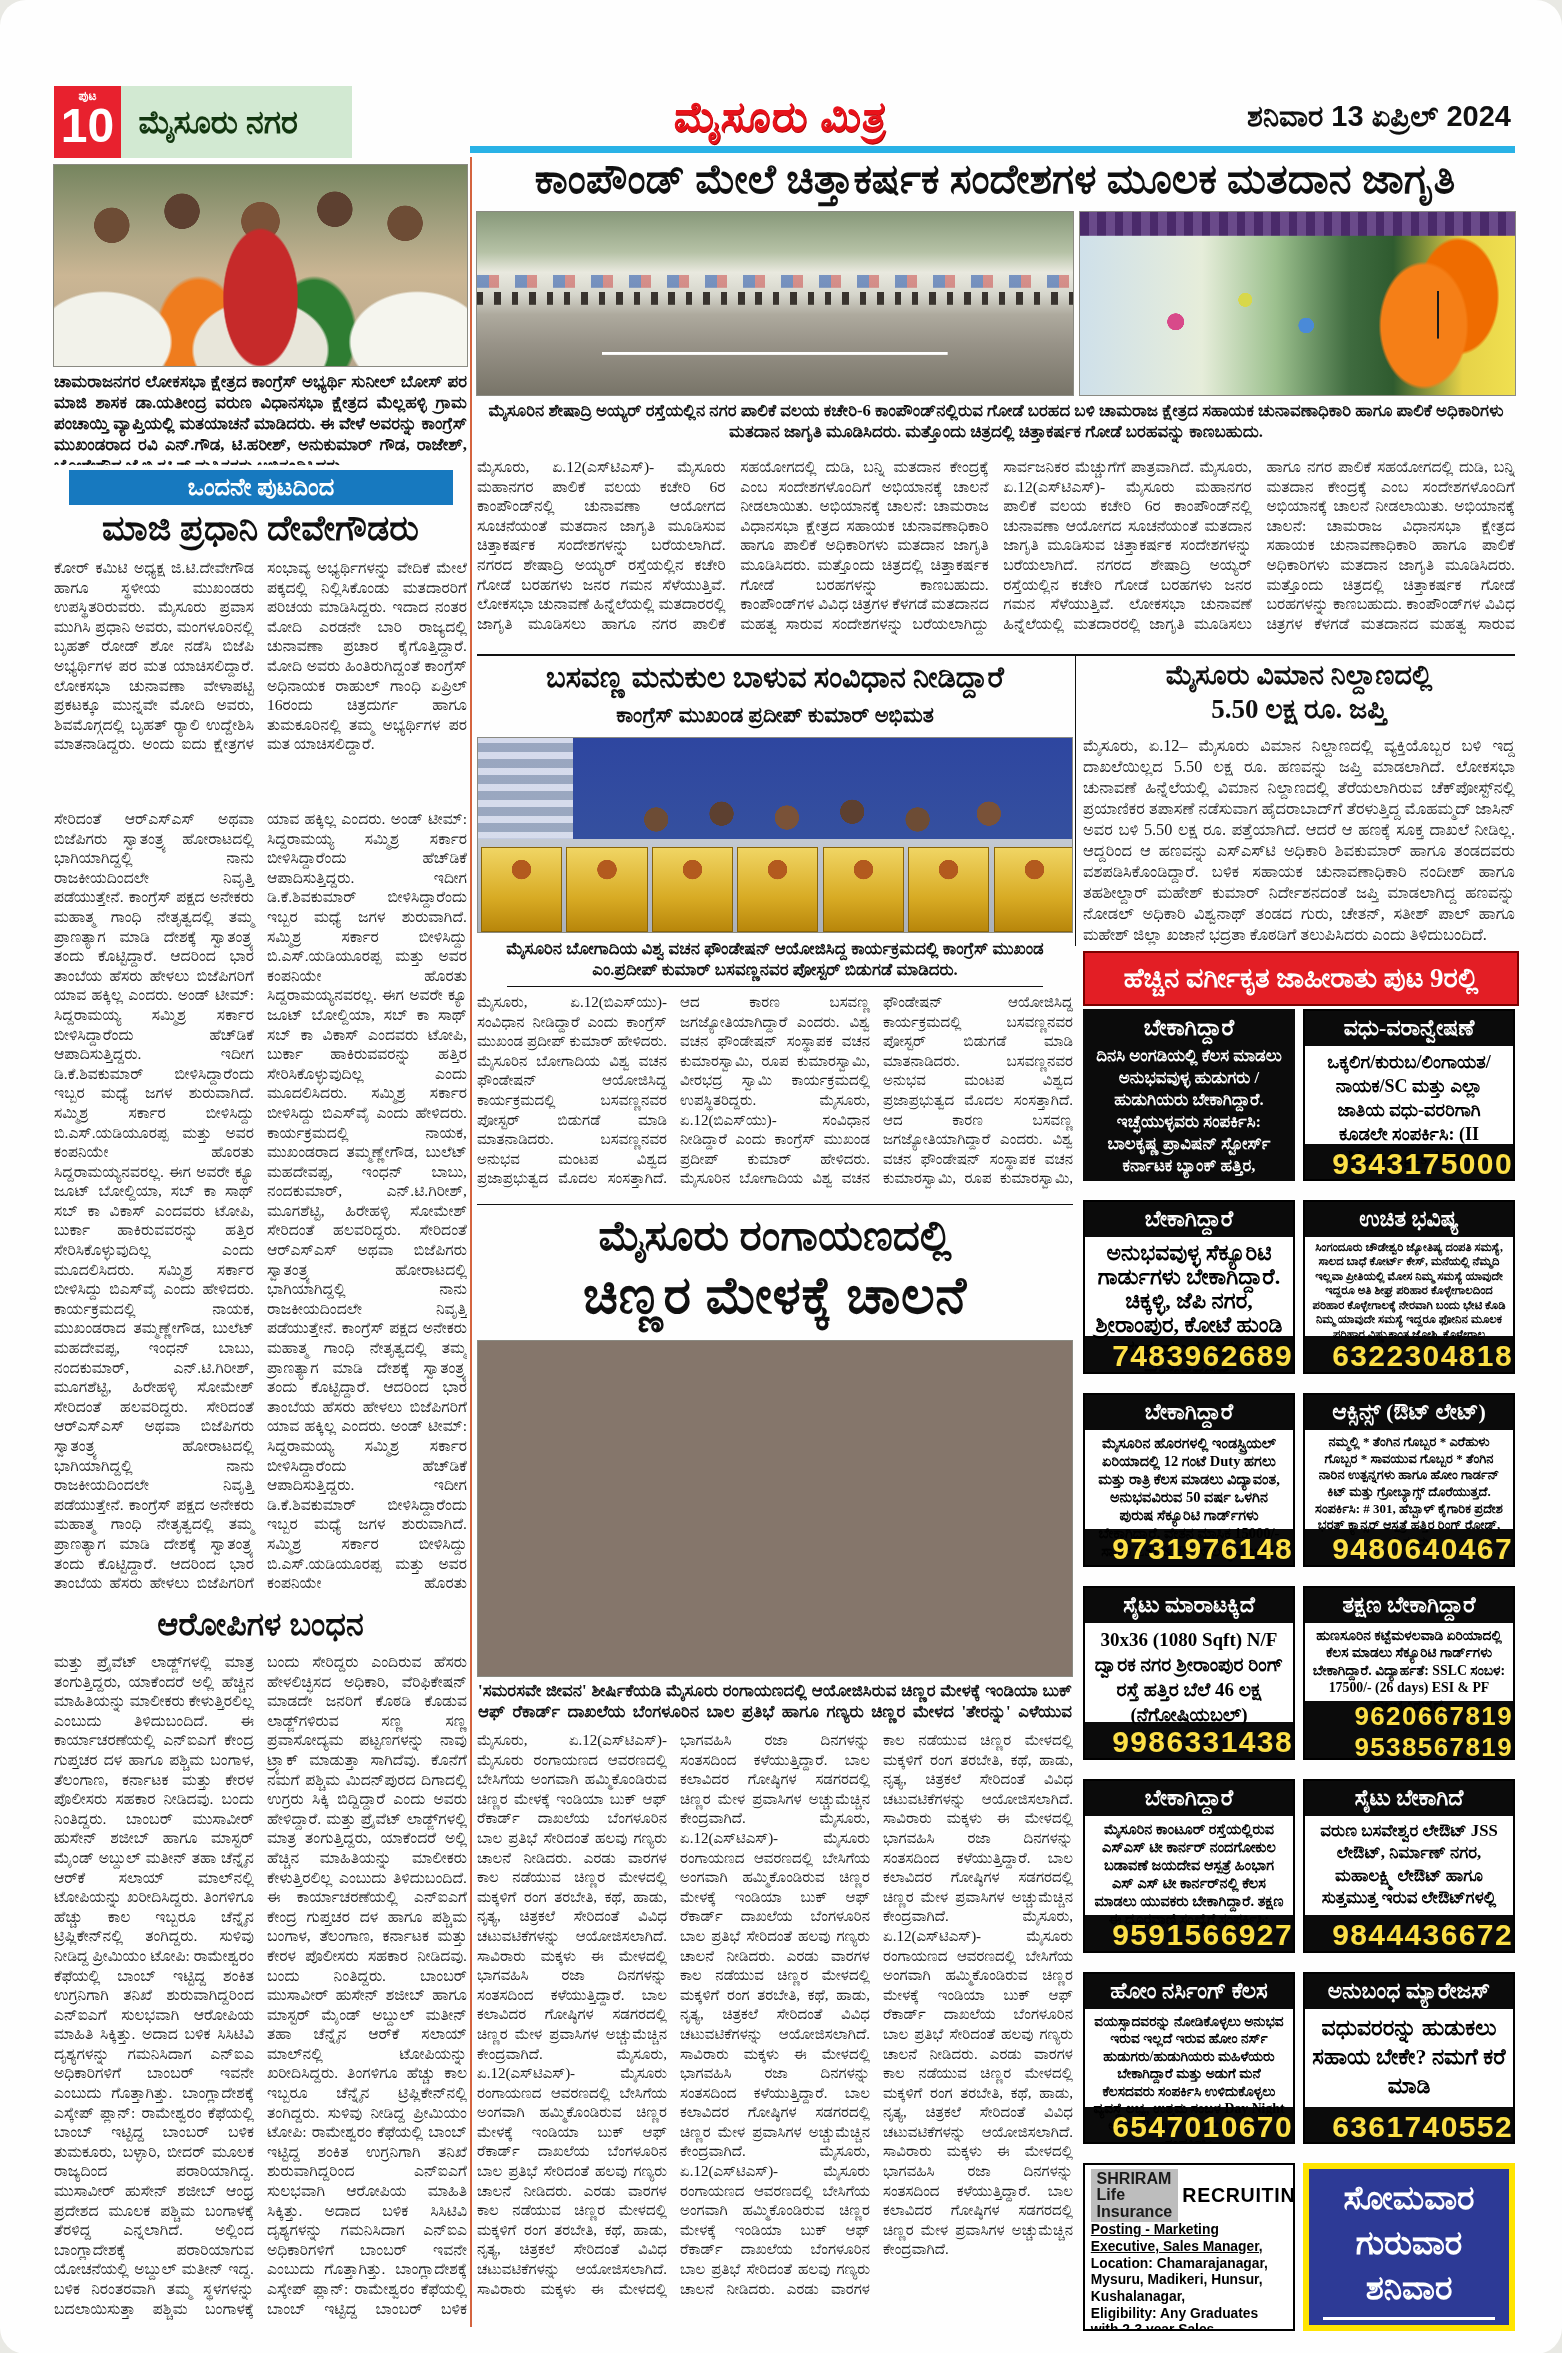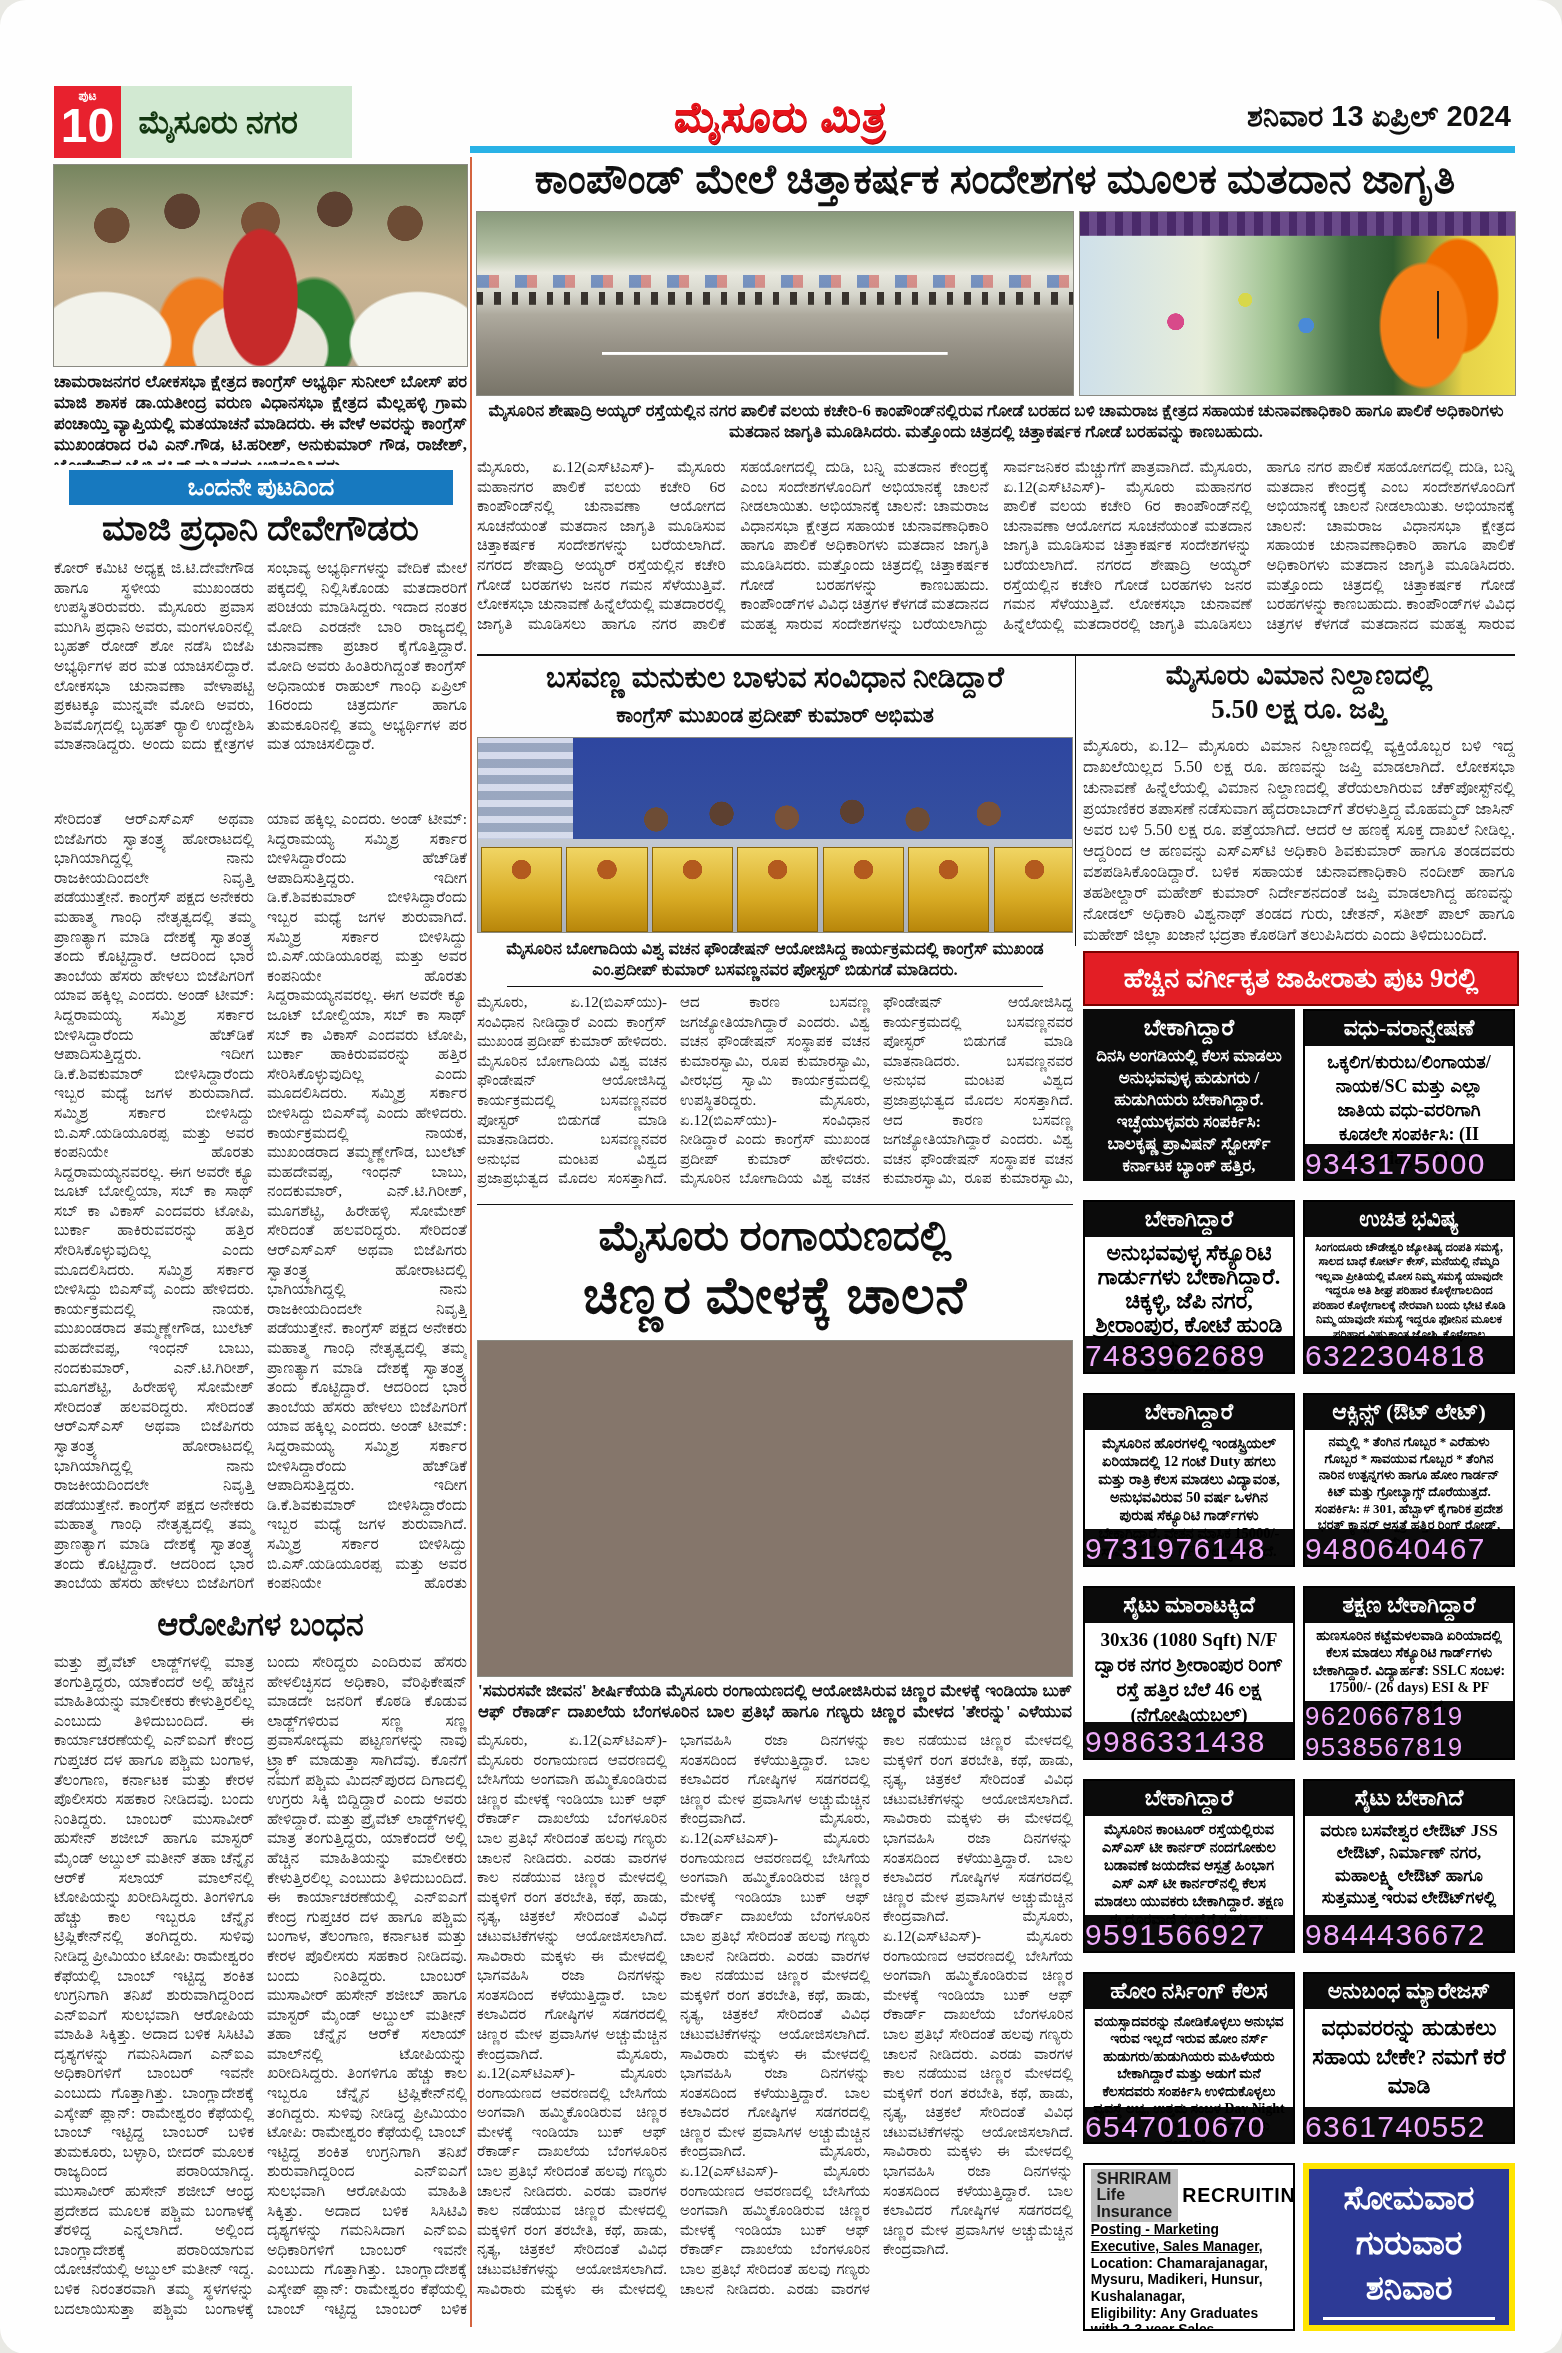--- a/index.html
+++ b/index.html
@@ -96,22 +96,22 @@
     linear-gradient(180deg,#161616 0%,#161616 13%,#7c6c60 13%,#8a7a6e 45%,#92827八 70%,#7e7066 100%);
     background-color:#85766b;}
   
   .ad{box-sizing:border-box;margin-bottom:19px;overflow:hidden;}
   .ad-dark{background:#0b0b0b;color:#fff;text-align:center;}
   .ad-dark .adh{font-size:22.5px;font-weight:bold;padding:5.8px 2.9px 1.4px;}
   .ad-dark .adb{font-size:16.7px;line-height:22px;font-weight:bold;padding:2.9px 7.2px;}
   .ad-frame{border:2.9px solid #000;background:#fff;text-align:center;}
   .ad-frame .adh{background:#0b0b0b;color:#fff;font-size:22px;font-weight:bold;padding:4.3px 2.9px;}
   .ad-frame .adb{font-size:22px;line-height:24px;font-weight:bold;padding:4.3px 7.2px;color:#000;}
-  .phonebar{background:#0b0b0b;color:#f0abfc;font-family:"Liberation Sans",sans-serif;
-            font-weight:normal;font-size:30px;letter-spacing:1.4px;text-align:left;padding:2.9px 0 4.3px;}
+  .phonebar{background:#0b0b0b;color:#fde047;font-family:"Liberation Sans",sans-serif;
+            font-weight:bold;font-size:30px;letter-spacing:1.4px;text-align:right;padding:2.9px 0 4.3px;}
   .ad-shriram{border:2.9px solid #000;background:#fff;font-family:"Liberation Sans",sans-serif;
               font-size:13.8px;font-weight:bold;line-height:16.7px;padding:4.3px 5.8px;color:#000;text-align:left;}
   .ad-shriram .slogo{display:flex;align-items:center;gap:4.3px;}
   .ad-shriram .slogo .sbrand{background:#bdbdbd;color:#1a1a1a;padding:1.4px 5.8px;font-size:16px;}
   .ad-shriram .slogo .srec{font-size:19.6px;letter-spacing:0.7px;}
   .ad-shriram u{text-decoration:underline;}
   .ratecard{border:6.5px solid #ffe400;background:#2d3a96;color:#fff;text-align:center;padding:7.2px 0;}
   .ratecard .day{font-size:33px;font-weight:bold;line-height:45px;}
   .ratecard .sep{height:2.9px;background:#fff;width:86%;margin:5.8px auto;}
   .ratecard .sub{font-size:22px;font-weight:bold;}

